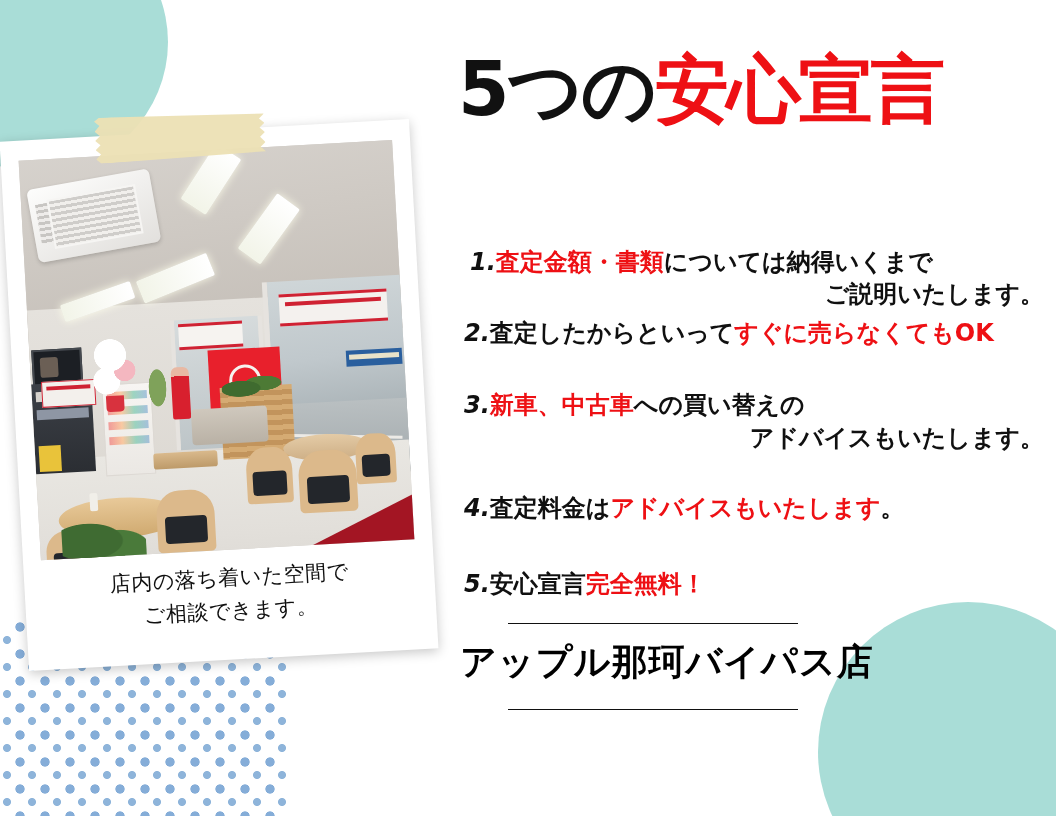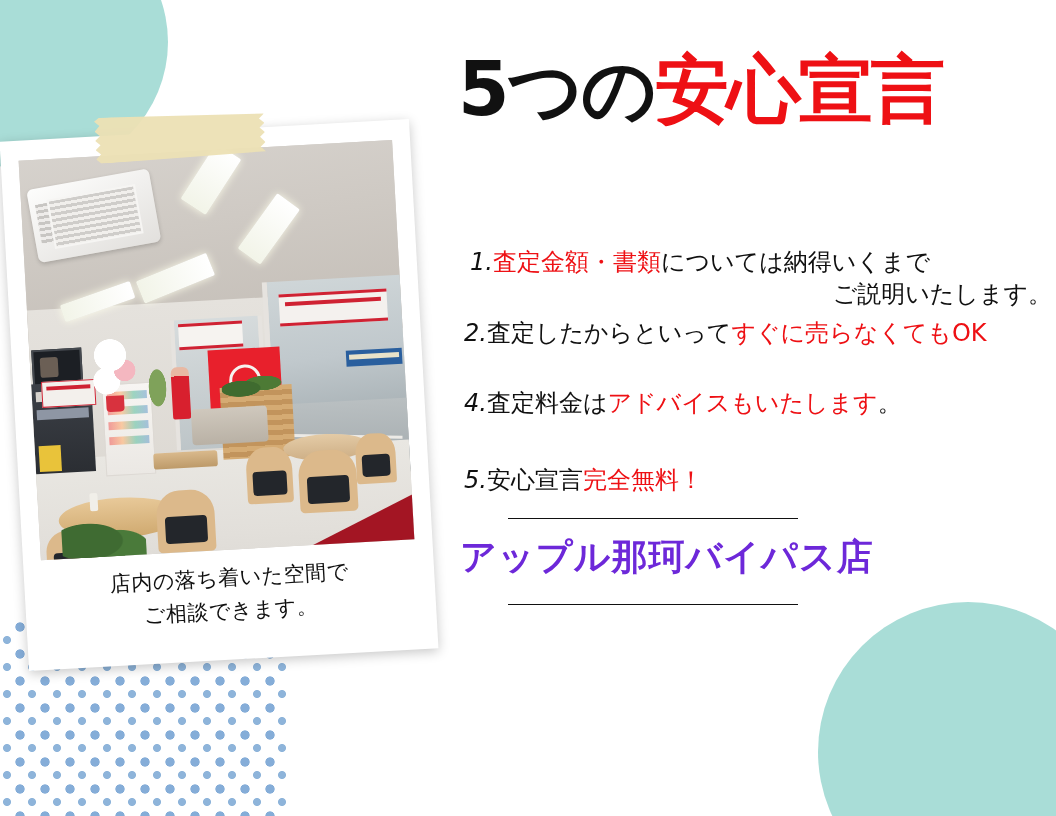--- a/index.html
+++ b/index.html
@@ -180,42 +180,42 @@
     white-space:nowrap;
     font-family:"DejaVu Sans","Liberation Sans",sans-serif;
   }
   .headline .blk{color:#111111;}
   .headline .red{color:#ee1014;}
 
   .items{position:absolute;left:0;top:246px;width:616px;}
   .item{margin-bottom:6px;}
   .line{
     font-size:24px;line-height:1.35;
-    font-weight:normal;
+    font-weight:bold;
     color:#101010;
     white-space:nowrap;
     font-family:"DejaVu Sans","Liberation Sans",sans-serif;
   }
   .line .red{color:#ee1014;}
-  .line.indent{text-align:right;padding-right:4px;}
+  .line.indent{text-align:right;padding-right:12px;}
   .num{font-style:italic;}
 
   .i1 .line:first-child{padding-left:30px;}
   .i2{padding-left:24px;}
   .i3{margin-top:40px;padding-left:24px;}
   .i4{margin-top:38px;padding-left:24px;}
   .i5{margin-top:44px;padding-left:24px;}
 
   .rule{
     height:0;border-top:1.6px solid #111;
     width:290px;margin:22px 0 0 68px;
   }
   .shop-name{
     margin:14px 0 0 20px;
-    font-size:36px;font-weight:bold;color:#6d28d9;
+    font-size:36px;font-weight:bold;color:#000000;
     letter-spacing:1px;
     font-family:"DejaVu Sans","Liberation Sans",sans-serif;
     white-space:nowrap;
   }
   .rule2{
     height:0;border-top:1.6px solid #111;
     width:290px;margin:22px 0 0 68px;
   }
 </style>
 </head>
@@ -323,20 +323,26 @@
         </div>
         <div class="line indent">ご説明いたします。</div>
       </div>
 
       <div class="item i2">
         <div class="line">
           <span class="num">2.</span><span>査定したからといって</span><span class="red">すぐに売らなくてもOK</span>
         </div>
       </div>
 
+      <div class="item i3">
+        <div class="line">
+          <span class="num">3.</span><span class="red">新車、中古車</span><span>への買い替えの</span>
+        </div>
+        <div class="line indent">アドバイスもいたします。</div>
+      </div>
 
       <div class="item i4">
         <div class="line">
           <span class="num">4.</span><span>査定料金は</span><span class="red">アドバイスもいたします</span><span>。</span>
         </div>
       </div>
 
       <div class="item i5">
         <div class="line">
           <span class="num">5.</span><span>安心宣言</span><span class="red">完全無料！</span>

